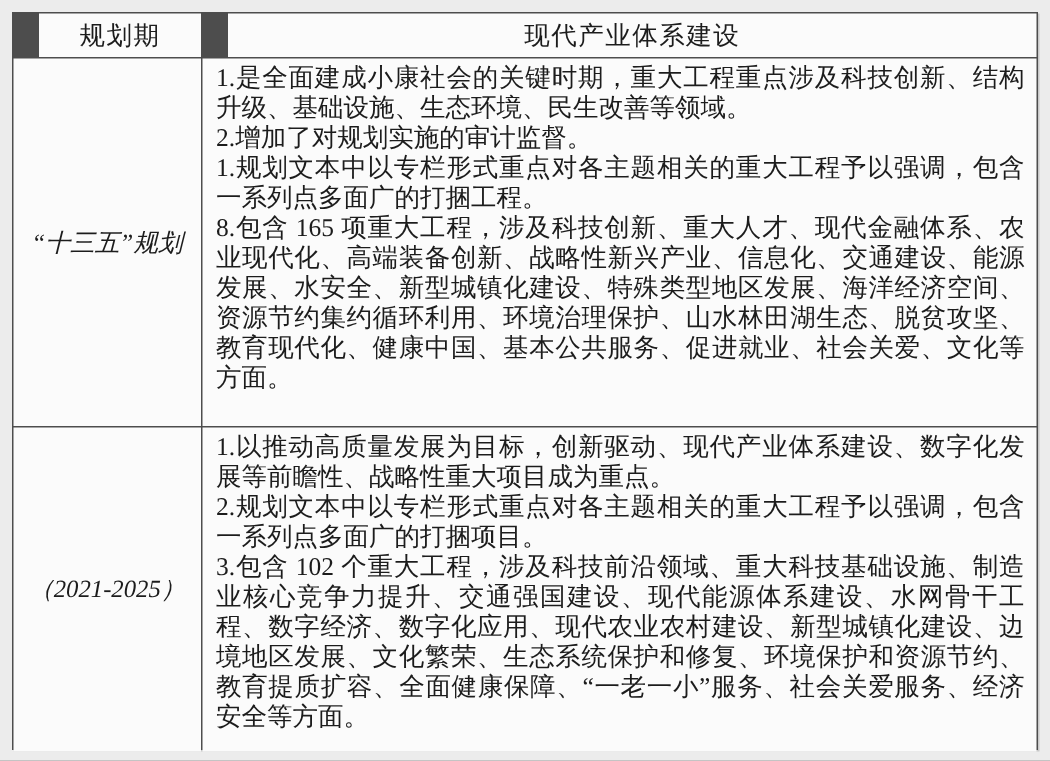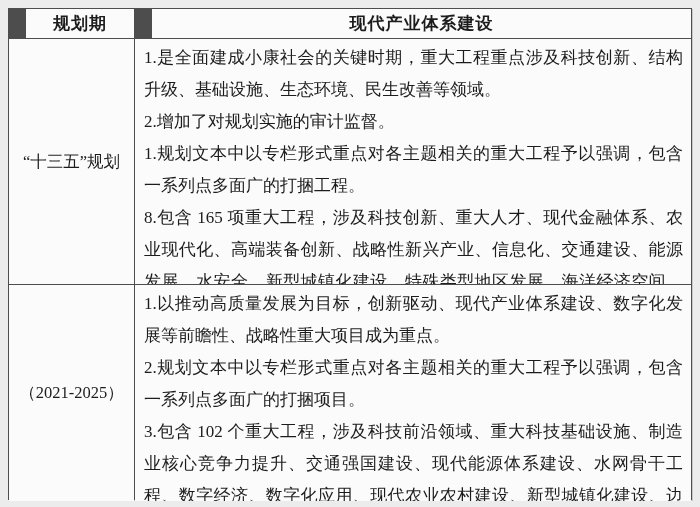--- a/index.html
+++ b/index.html
@@ -22,36 +22,37 @@
     grid-template-columns: 125px 1fr;
     grid-template-rows: 29px 245px 216px;
     gap: 1px;
     background: #4d4d4d;        
     border: 1px solid #4d4d4d;
     box-shadow: 1px 1px 0 rgba(0,0,0,0.15);
   }
   .cell { background: #fbfbfb; overflow: hidden; }
   .head {
     display: flex; align-items: center; justify-content: center;
-    font-weight: bold;
+    font-weight: normal;
     font-size: 17px;
     letter-spacing: 1px;
     margin-left: 17px;
   }
   .period {
     display: flex; flex-direction: column;
     align-items: center; justify-content: center;
     font-size: 16.5px;
     line-height: 26px;
     text-align: center;
+    font-style: italic;
   }
   .content {
     padding: 3px 8px 0 9px;
     font-size: 17px;
-    line-height: 32px;
+    line-height: 20px;
   }
   .content p {
     text-align: justify;
     text-justify: inter-ideograph;
   }
 </style>
 </head>
 <body>
 
 <div class="page">

